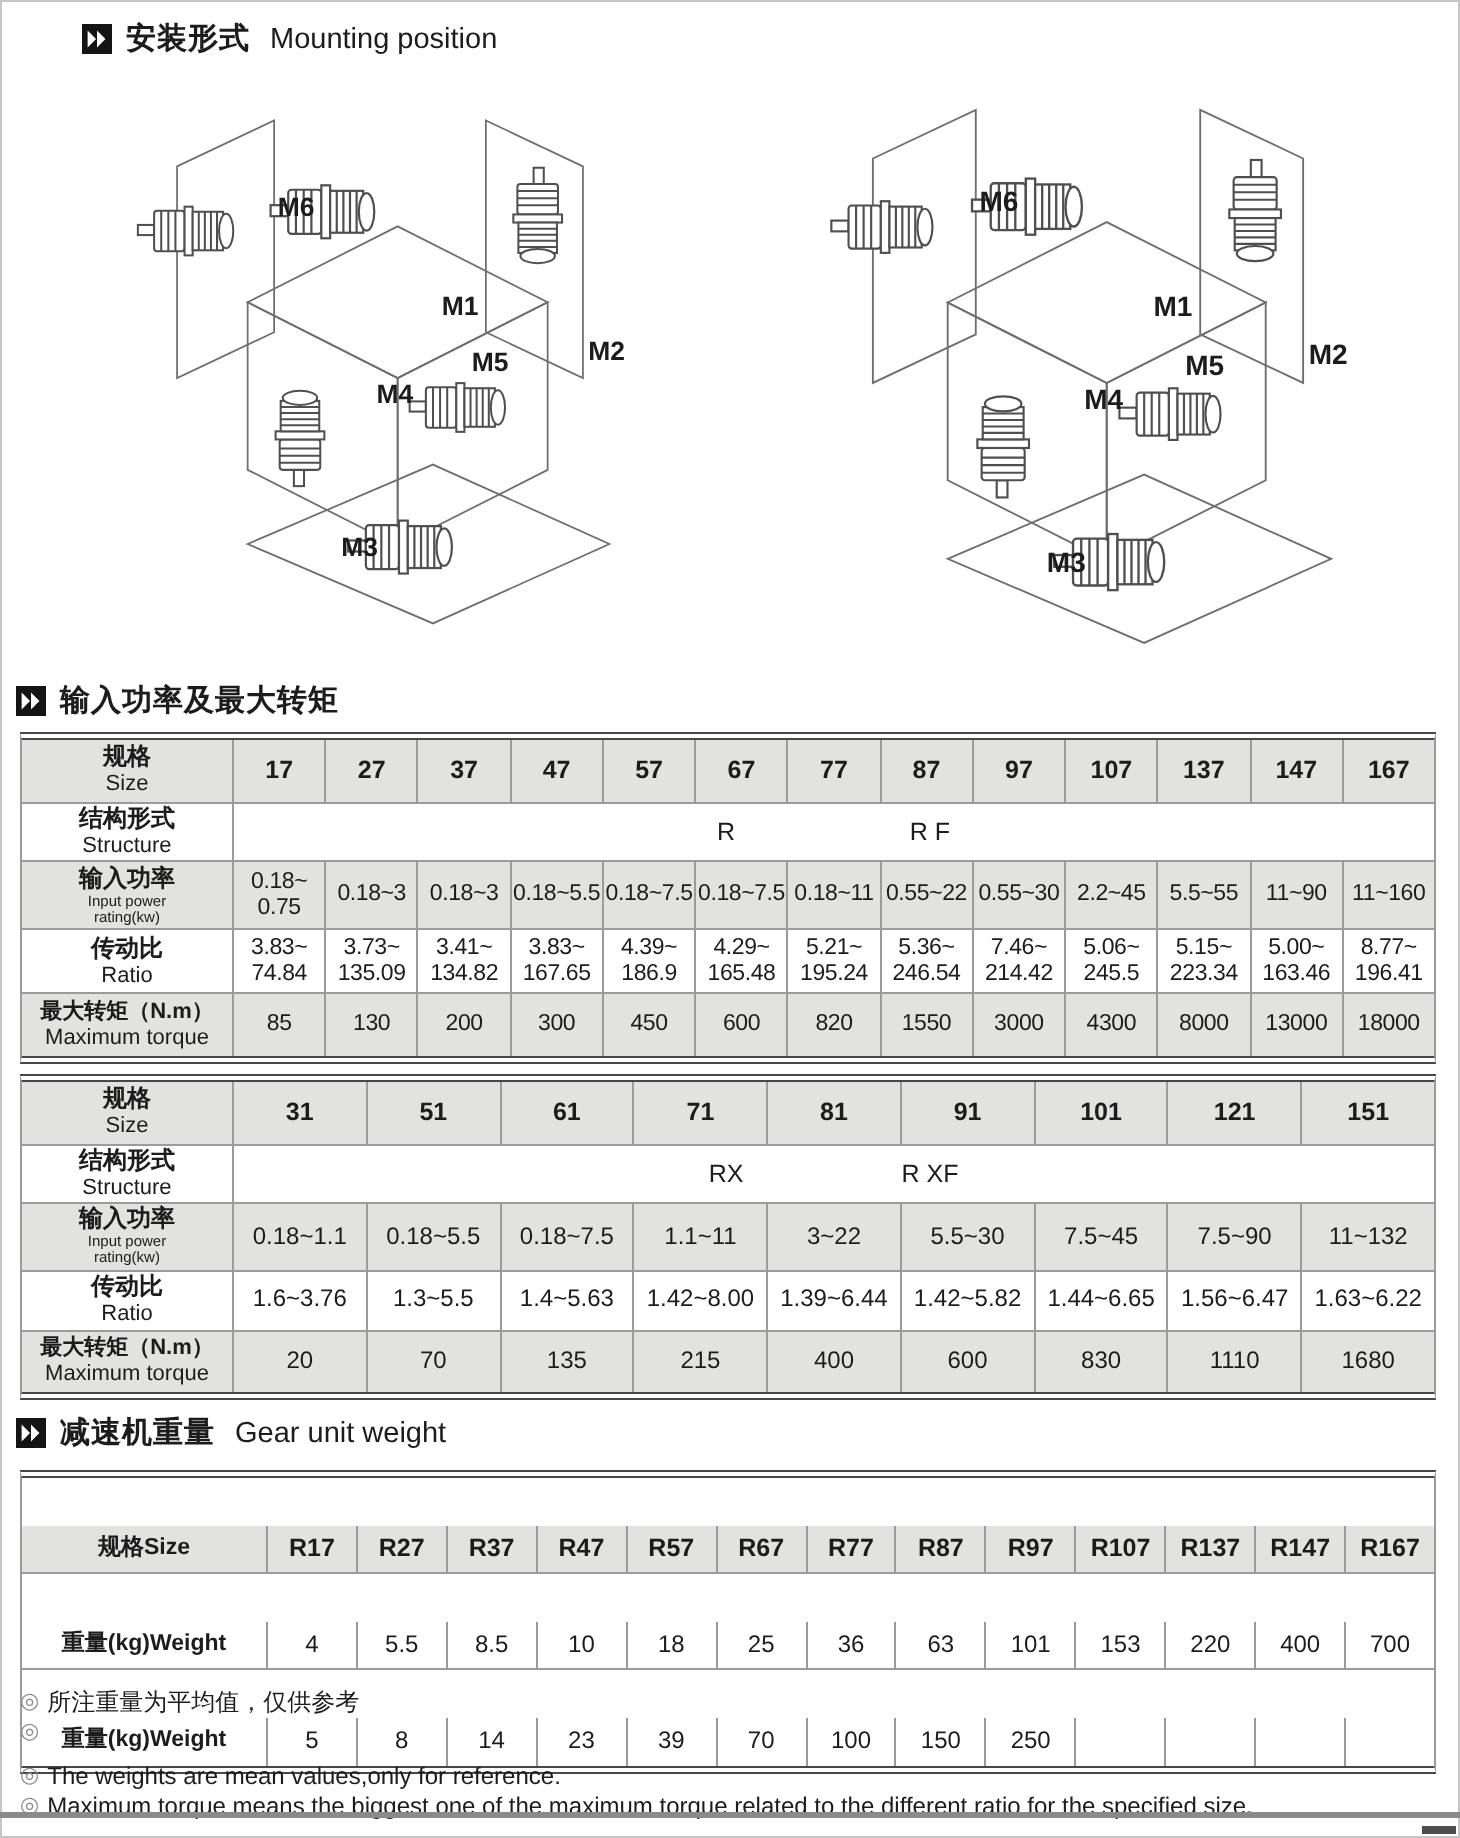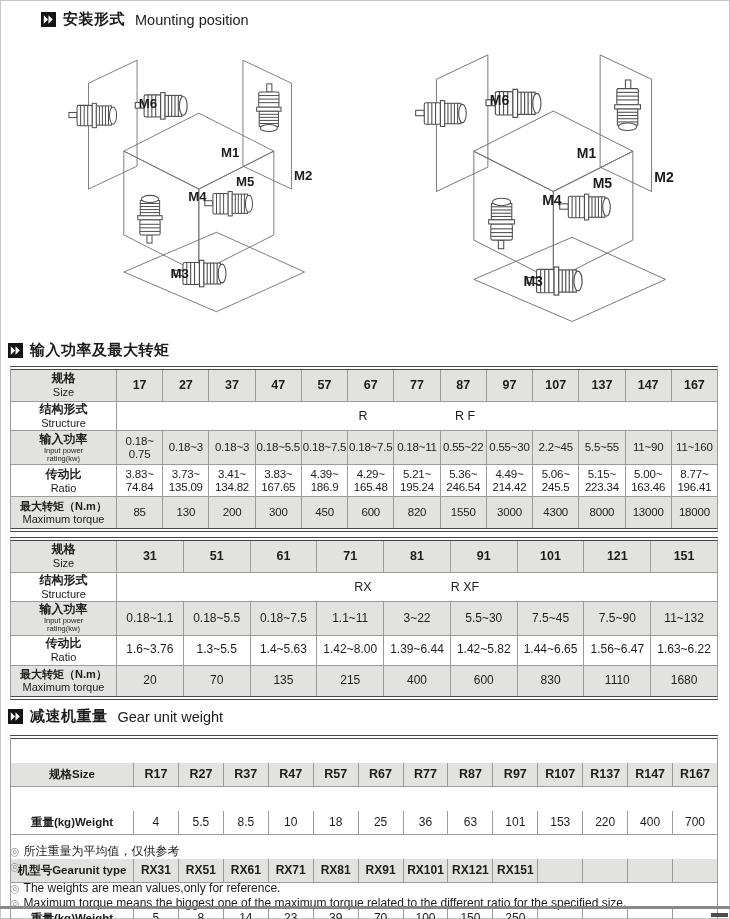--- a/index.html
+++ b/index.html
@@ -190,21 +190,21 @@
         <span class="en">Ratio</span>
       </div>
       <div style="display:contents"><div class="cell">3.83~
 74.84</div><div class="cell">3.73~
 135.09</div><div class="cell">3.41~
 134.82</div><div class="cell">3.83~
 167.65</div><div class="cell">4.39~
 186.9</div><div class="cell">4.29~
 165.48</div><div class="cell">5.21~
 195.24</div><div class="cell">5.36~
-246.54</div><div class="cell">4.49~
+246.54</div><div class="cell">7.46~
 214.42</div><div class="cell">5.06~
 245.5</div><div class="cell">5.15~
 223.34</div><div class="cell">5.00~
 163.46</div><div class="cell">8.77~
 196.41</div></div>
     </div>
     <div class="row r-torque g">
       <div class="lbl">
         <span class="zh-sm">最大转矩（N.m）</span>
         <span class="en">Maximum torque</span>
@@ -269,24 +269,20 @@
 
   <div class="tbl t3" style="top:735px;">
     <div class="row r-size g">
       <div class="lbl">规格Size</div>
       <div style="display:contents"><div class="cell">R17</div><div class="cell">R27</div><div class="cell">R37</div><div class="cell">R47</div><div class="cell">R57</div><div class="cell">R67</div><div class="cell">R77</div><div class="cell">R87</div><div class="cell">R97</div><div class="cell">R107</div><div class="cell">R137</div><div class="cell">R147</div><div class="cell">R167</div></div>
     </div>
     <div class="row">
       <div class="lbl">重量(kg)Weight</div>
       <div style="display:contents"><div class="cell">4</div><div class="cell">5.5</div><div class="cell">8.5</div><div class="cell">10</div><div class="cell">18</div><div class="cell">25</div><div class="cell">36</div><div class="cell">63</div><div class="cell">101</div><div class="cell">153</div><div class="cell">220</div><div class="cell">400</div><div class="cell">700</div></div>
     </div>
-    <div class="row r-type g">
-      <div class="lbl">机型号Gearunit type</div>
-      <div style="display:contents"><div class="cell">RX31</div><div class="cell">RX51</div><div class="cell">RX61</div><div class="cell">RX71</div><div class="cell">RX81</div><div class="cell">RX91</div><div class="cell">RX101</div><div class="cell">RX121</div><div class="cell">RX151</div><div class="cell"></div><div class="cell"></div><div class="cell"></div><div class="cell"></div></div>
-    </div>
     <div class="row">
       <div class="lbl">重量(kg)Weight</div>
       <div style="display:contents"><div class="cell">5</div><div class="cell">8</div><div class="cell">14</div><div class="cell">23</div><div class="cell">39</div><div class="cell">70</div><div class="cell">100</div><div class="cell">150</div><div class="cell">250</div><div class="cell"></div><div class="cell"></div><div class="cell"></div><div class="cell"></div></div>
     </div>
   </div>
 
   <div class="notes">
     <div class="note">
       <span class="b">◎</span>
       <span>所注重量为平均值，仅供参考</span>

